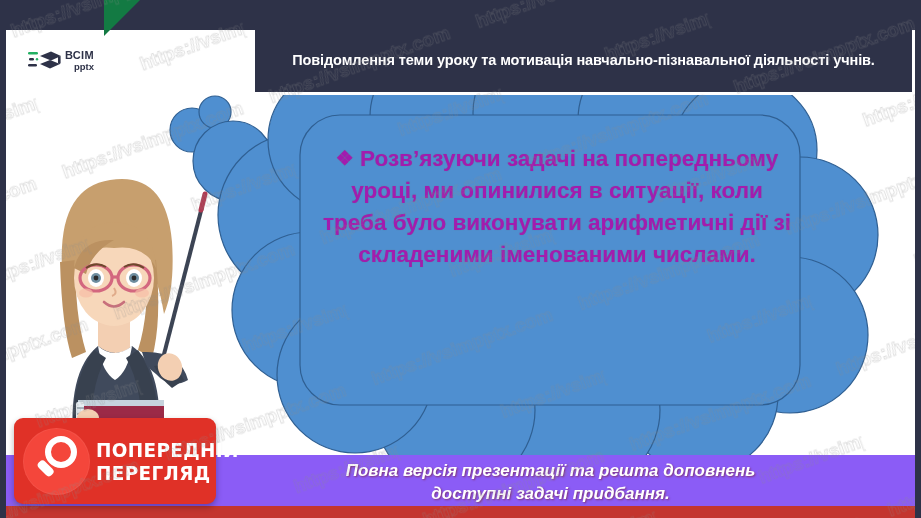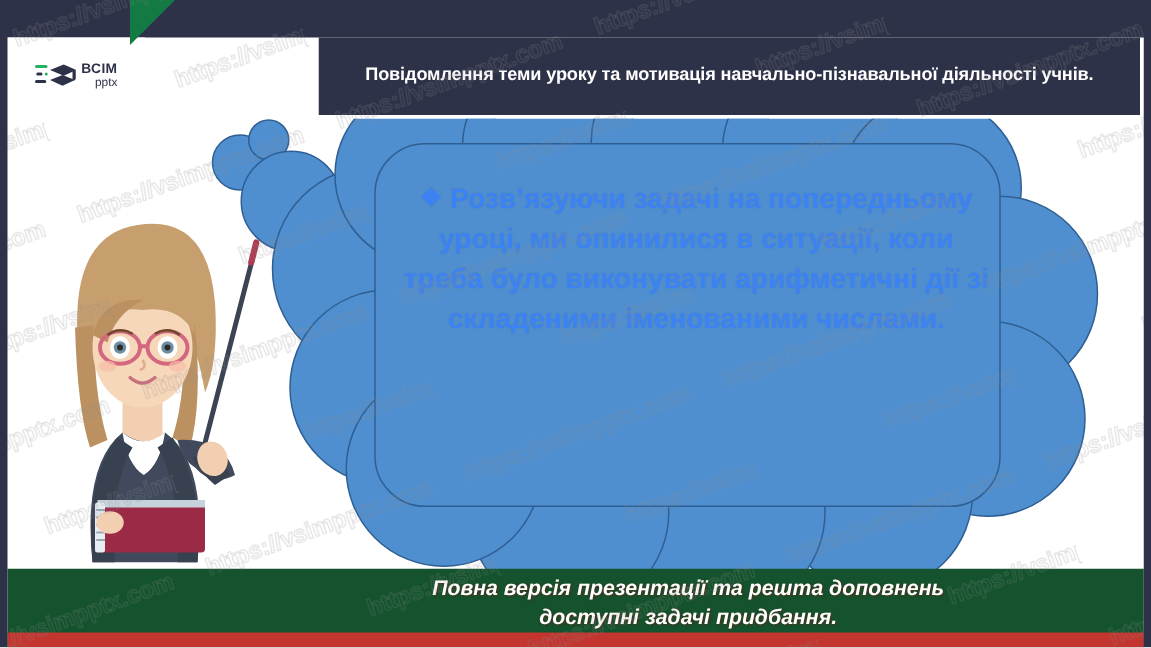--- a/index.html
+++ b/index.html
@@ -43,21 +43,21 @@
   
   .logo-box {
     position:absolute; left:6px; top:30px; width:110px; height:62px;
     background:#ffffff; z-index:6;
     display:flex; align-items:center; justify-content:center;
   }
   .logo-inner { display:flex; align-items:center; gap:3px; }
   .logo-mark { width:34px; height:26px; position:relative; }
   .logo-wordmark { display:flex; flex-direction:column; align-items:flex-start; line-height:1; }
   .logo-name { font-size:11px; font-weight:bold; color:#2e3248; letter-spacing:0.3px; }
-  .logo-sub { font-size:9.5px; font-weight:normal; color:#2e3248; align-self:flex-end; margin-top:1px; }
+  .logo-sub { font-size:9.5px; font-weight:bold; color:#2e3248; align-self:flex-end; margin-top:1px; }
 
   
   .fold {
     position:absolute; left:104px; top:0; z-index:7;
     width:0; height:0;
     border-top:36px solid #137a43;
     border-right:36px solid transparent;
   }
   
   .date-badge {
@@ -74,32 +74,32 @@
     color:#ffffff; font-size:18px; font-weight:bold; position:relative; z-index:1;
   }
 
   
   .cloud-wrap { position:absolute; left:0; top:95px; width:921px; height:380px; z-index:10; }
   .cloud-svg { position:absolute; left:0; top:0; }
 
   .cloud-text {
     position:absolute; left:322px; top:48px; width:470px;
     text-align:center; z-index:12;
-    color:#3b82f6; font-size:22.5px; font-weight:bold; line-height:1.42;
+    color:#a21caf; font-size:22.5px; font-weight:bold; line-height:1.42;
     text-shadow:0 0 1px rgba(120,100,0,.35);
   }
   .bullet { font-size:20px; vertical-align:1px; }
 
   
   .teacher { position:absolute; left:30px; top:150px; width:215px; height:300px; z-index:11; }
 
   
   .red-banner {
     position:absolute; left:6px; right:6px; bottom:0; height:63px;
-    background:#14532d; z-index:25;
+    background:#8b5cf6; z-index:25;
     display:flex; align-items:center; justify-content:center;
   }
   .red-banner-strip {
     position:absolute; left:6px; right:6px; bottom:0; height:12px;
     background:#c3352f; z-index:26;
   }
   .banner-text {
     position:relative; z-index:27;
     color:#ffffff; font-size:17px; font-style:italic; font-weight:bold;
     text-align:center; line-height:1.3; margin-bottom:8px;
@@ -267,20 +267,33 @@
   </div>
 
   <div class="red-banner">
     <div class="banner-text">
       <div>Повна версія презентації та решта доповнень</div>
       <div>доступні задачі придбання.</div>
     </div>
   </div>
   <div class="red-banner-strip"></div>
 
+  <div class="preview-badge">
+    <div class="mag-circle">
+      <svg width="67" height="67" viewBox="0 0 67 67" xmlns="http://www.w3.org/2000/svg">
+        <path d="M42 24 a13 13 0 1 0 -0.1 0.1 Z" fill="none"></path>
+        <circle cx="38" cy="24" r="13" fill="none" stroke="#ffffff" stroke-width="6"></circle>
+        <rect x="14" y="36" width="18" height="9" rx="4" transform="rotate(45 23 40)" fill="#ffffff"></rect>
+      </svg>
+    </div>
+    <div class="preview-labels">
+      <span>ПОПЕРЕДНІЙ</span>
+      <span>ПЕРЕГЛЯД</span>
+    </div>
+  </div>
 
   <div class="watermark">
     <svg width="921" height="518" xmlns="http://www.w3.org/2000/svg">
       <defs>
         <pattern id="wm" width="220" height="150" patternUnits="userSpaceOnUse" patternTransform="rotate(-20)">
           <text x="0" y="40" font-family="Liberation Sans, sans-serif" font-size="19" font-weight="bold" fill="none" stroke="#8a8a8a" stroke-width="0.9" opacity=".55">https://vsimpptx.com</text>
           <text x="110" y="115" font-family="Liberation Sans, sans-serif" font-size="19" font-weight="bold" fill="none" stroke="#8a8a8a" stroke-width="0.9" opacity=".55">https://vsimpptx.com</text>
         </pattern>
       </defs>
       <rect width="921" height="518" fill="url(#wm)"></rect>

